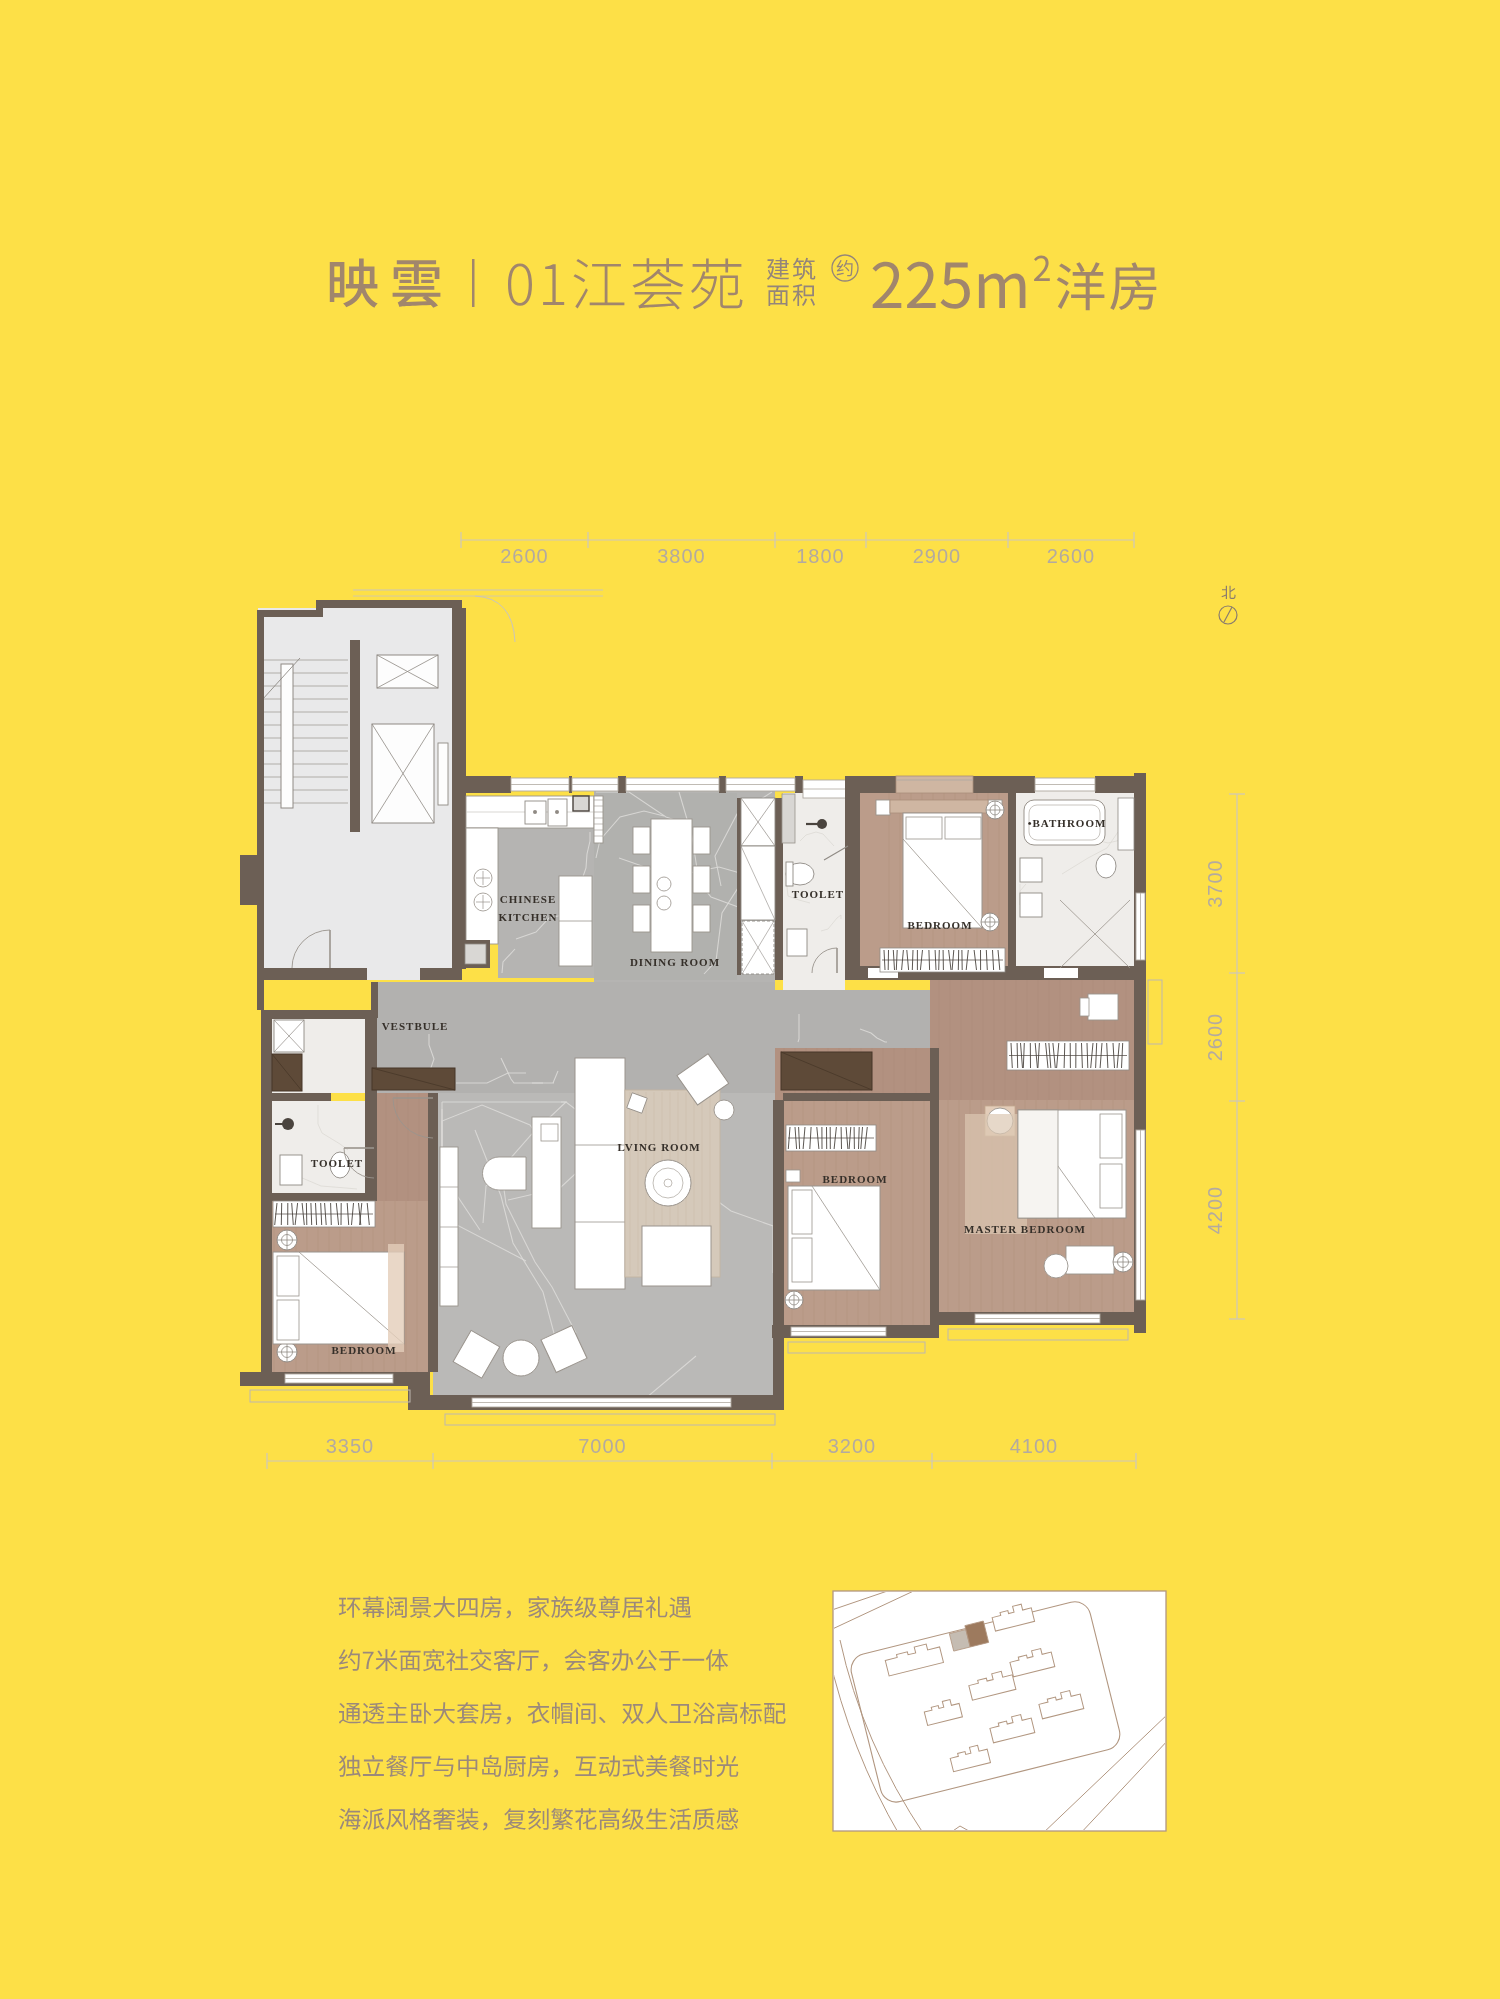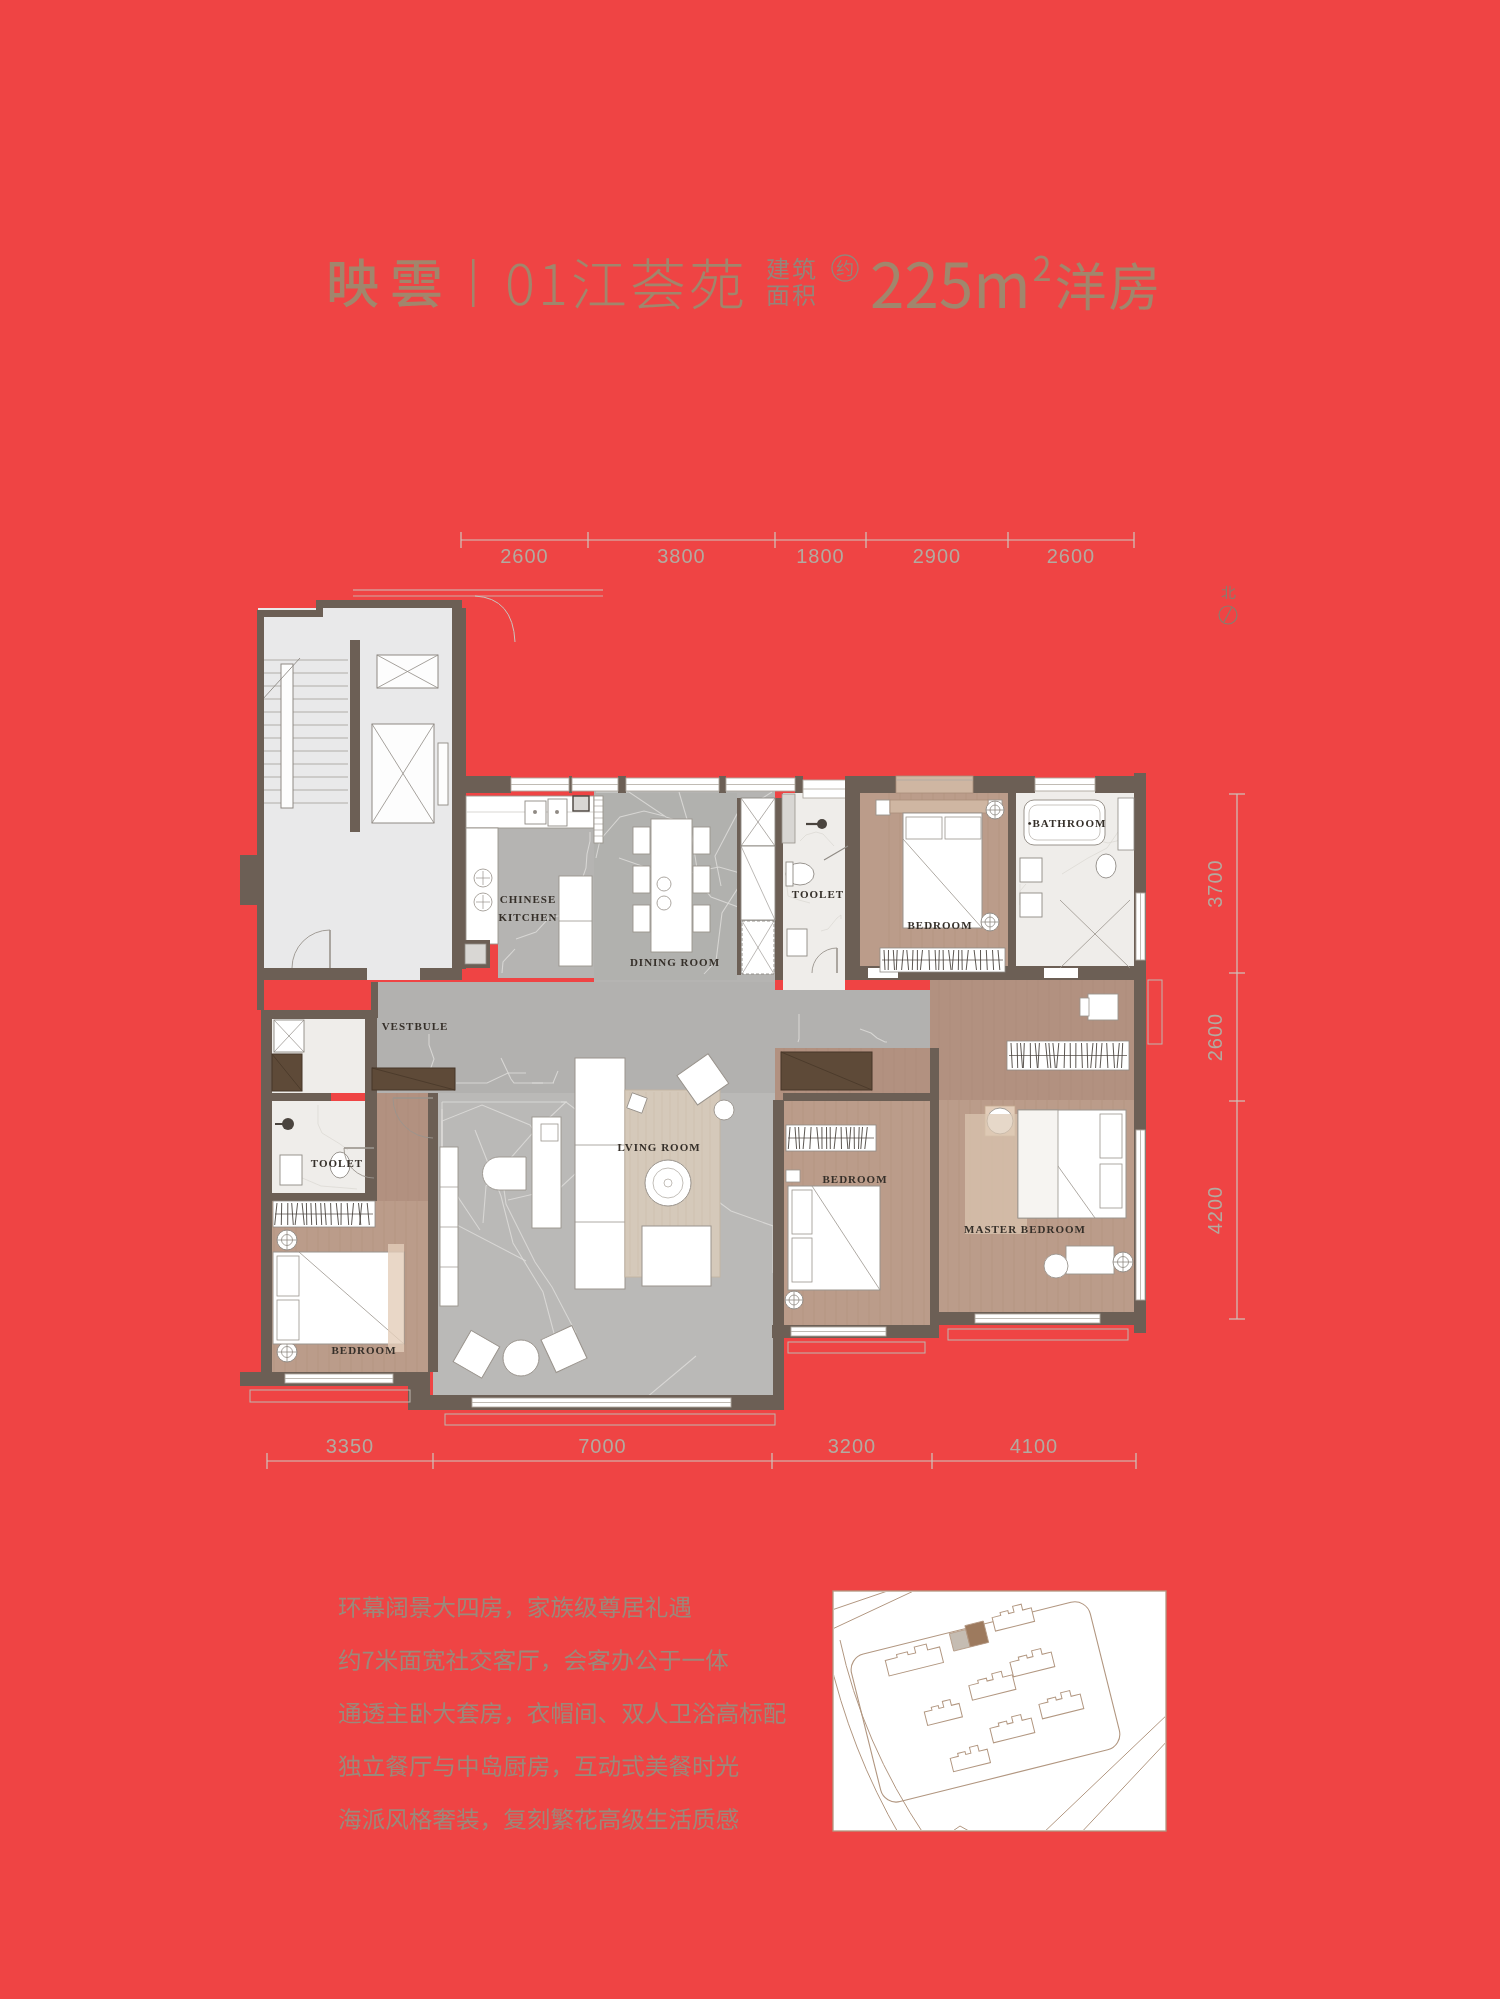--- a/index.html
+++ b/index.html
@@ -1,14 +1,14 @@
 <!DOCTYPE html>
 <html><head><meta charset="utf-8"><style>
 html,body{margin:0;padding:0;background:#ffffff;}
-#page{position:relative;width:1500px;height:1999px;background:#ef4444;overflow:hidden;}
+#page{position:relative;width:1500px;height:1999px;background:#fde047;overflow:hidden;}
 </style></head><body>
 <div id="page">
 <svg width="1500" height="1999" viewBox="0 0 1500 1999">
 <path fill="#a1866c" d="M359.0 258.6V266.5H349.1V283.9H345.9V288.5H358.1C356.5 294.6 352.6 299.8 343.1 303.6C344.2 304.4 345.7 306.3 346.2 307.3C355.3 303.6 359.8 298.4 361.9 292.5C364.5 299.3 368.5 304.6 374.4 307.7C375.1 306.4 376.6 304.5 377.7 303.6C371.5 300.9 367.3 295.4 365.1 288.5H377.4V283.9H374.5V266.5H363.7V258.6ZM353.6 283.9V271.0H359.0V278.9C359.0 280.6 359.0 282.3 358.8 283.9ZM369.8 283.9H363.5C363.6 282.3 363.7 280.6 363.7 278.9V271.0H369.8ZM339.9 281.6V292.9H334.3V281.6ZM339.9 277.2H334.3V266.4H339.9ZM329.8 261.9V301.9H334.3V297.4H344.4V261.9Z M398.8 286.0V289.8H434.3V286.0ZM400.5 273.7V277.1H411.5V273.7ZM399.5 279.8V283.1H411.4V279.8ZM421.2 279.8V283.1H433.6V279.8ZM421.2 273.7V277.1H432.2V273.7ZM399.4 306.9C401.6 306.2 404.6 306.1 430.9 305.0C431.9 306.0 432.7 306.9 433.3 307.7L438.0 305.4C435.8 302.8 431.7 299.3 428.0 296.7H440.4V292.8H392.6V296.7H404.8C403.0 298.7 401.2 300.2 400.5 300.8C399.5 301.6 398.5 302.2 397.7 302.4C398.3 303.6 399.1 305.9 399.4 306.9ZM422.3 297.8C423.8 298.8 425.3 300.0 426.8 301.3L405.9 302.0C407.8 300.4 409.8 298.5 411.6 296.7H424.6ZM393.7 267.3V278.9H398.2V271.1H413.9V284.1H418.8V271.1H434.7V278.9H439.4V267.3H418.8V264.2H436.1V260.2H396.8V264.2H413.9V267.3Z"></path>
 <rect x="472" y="259" width="2.5" height="48" fill="#a1866c"></rect>
 <path fill="#a1866c" d="M520.0 305.7C527.4 305.7 532.0 298.8 532.0 284.4C532.0 270.3 527.4 263.4 520.0 263.4C512.6 263.4 508.0 270.3 508.0 284.4C508.0 298.8 512.6 305.7 520.0 305.7ZM520.0 302.9C514.7 302.9 511.2 296.8 511.2 284.4C511.2 272.3 514.7 266.2 520.0 266.2C525.3 266.2 528.7 272.3 528.7 284.4C528.7 296.8 525.3 302.9 520.0 302.9Z M543.1 305.0H564.2V302.1H555.7V264.2H553.0C551.1 265.3 548.5 266.2 545.2 266.8V269.0H552.4V302.1H543.1Z M576.4 260.9C579.9 262.8 584.2 265.7 586.5 267.6L588.1 265.5C585.9 263.6 581.4 260.9 578.0 259.0ZM573.5 276.2C577.0 278.0 581.5 280.6 583.7 282.3L585.3 280.1C583.0 278.3 578.5 275.8 575.1 274.3ZM575.3 306.5 577.6 308.4C580.9 303.3 585.0 295.9 587.9 290.0L586.0 288.3C582.8 294.6 578.4 302.2 575.3 306.5ZM589.7 302.6V305.3H624.4V302.6H607.5V266.6H620.9V263.9H592.1V266.6H604.7V302.6Z M645.0 283.6V286.2H671.1V283.6ZM666.3 258.3V264.0H649.2V258.3H646.6V264.0H633.1V266.5H646.6V272.2H649.2V266.5H666.3V272.2H669.0V266.5H682.7V264.0H669.0V258.3ZM658.3 268.8C653.3 275.4 643.5 281.5 632.5 285.6C633.1 286.1 634.0 287.2 634.5 287.8C643.8 284.1 652.0 279.2 657.9 273.4C663.0 278.1 672.4 284.1 681.6 287.1C682.1 286.4 682.9 285.3 683.5 284.7C674.1 281.9 664.5 276.3 659.6 271.6L660.9 269.9ZM639.2 308.4C640.8 307.8 643.4 307.7 674.3 305.7C675.7 307.1 676.8 308.5 677.6 309.6L679.8 308.0C677.2 304.7 672.0 299.7 667.6 296.3L665.5 297.8C667.7 299.4 670.0 301.4 672.0 303.4L643.6 305.1C647.4 302.2 651.1 298.5 654.6 294.5H681.4V292.0H634.7V294.5H650.8C647.3 298.6 643.2 302.4 642.0 303.4C640.4 304.6 639.3 305.4 638.3 305.5C638.6 306.3 639.0 307.8 639.2 308.4Z M720.2 275.5V303.2C720.2 307.3 721.5 308.2 726.1 308.2C727.1 308.2 736.1 308.2 737.2 308.2C741.2 308.2 742.1 306.4 742.5 300.1C741.7 300.0 740.6 299.5 740.0 299.0C739.7 304.6 739.3 305.6 737.0 305.6C735.2 305.6 727.6 305.6 726.2 305.6C723.3 305.6 722.8 305.2 722.8 303.2V278.0H735.2V291.8C735.2 292.5 735.1 292.7 734.3 292.7C733.4 292.8 730.9 292.8 727.5 292.7C727.9 293.5 728.3 294.5 728.5 295.3C732.4 295.3 734.8 295.3 736.2 294.8C737.6 294.4 737.9 293.5 737.9 291.8V275.5ZM700.1 288.8C702.9 290.5 706.5 292.8 708.7 294.6C704.9 300.8 699.5 304.6 692.9 306.9C693.3 307.5 694.1 308.6 694.4 309.3C706.2 304.9 714.5 295.8 717.1 276.6L715.5 276.1L715.1 276.2H704.2C704.7 274.8 705.2 273.3 705.6 271.8L703.0 271.2C700.8 279.5 696.5 286.5 691.0 290.9C691.6 291.4 692.5 292.6 692.8 293.1C697.1 289.5 700.6 284.6 703.2 278.7H714.2C713.3 284.1 711.9 288.5 710.0 292.2C707.7 290.7 704.4 288.5 701.7 287.0ZM725.4 258.5V264.1H708.7V258.5H706.1V264.1H692.6V266.7H706.1V272.5H708.7V266.7H725.4V272.5H728.1V266.7H741.4V264.1H728.1V258.5Z"></path>
 <path fill="#94857a" d="M775.5 259.9V261.3H779.9V263.1H773.9V264.5H779.9V266.4H775.3V267.9H779.9V269.7H775.1V271.1H779.9V273.0H774.1V274.4H779.9V276.8H781.6V274.4H788.5V273.0H781.6V271.1H787.6V269.7H781.6V267.9H787.0V264.5H788.7V263.1H787.0V259.9H781.6V257.8H779.9V259.9ZM781.6 264.5H785.4V266.4H781.6ZM781.6 263.1V261.3H785.4V263.1ZM768.3 268.6C768.3 268.3 768.9 268.0 769.2 267.8H772.2C771.9 269.9 771.4 271.8 770.8 273.4C770.2 272.4 769.6 271.2 769.2 269.8L767.9 270.3C768.4 272.2 769.2 273.8 770.1 275.0C769.2 276.6 768.1 277.8 766.9 278.7C767.3 279.0 767.9 279.6 768.2 279.9C769.4 279.0 770.4 277.8 771.2 276.3C773.8 278.7 777.3 279.3 781.7 279.3H788.4C788.5 278.8 788.8 278.0 789.1 277.7C787.9 277.7 782.7 277.7 781.7 277.7C777.6 277.7 774.3 277.2 772.0 274.8C773.0 272.6 773.7 269.8 774.0 266.4L773.0 266.2L772.7 266.2H770.6C771.8 264.4 773.0 262.1 774.1 259.8L773.0 259.1L772.4 259.3H767.5V260.9H771.7C770.7 263.1 769.5 265.0 769.1 265.6C768.6 266.4 768.0 267.0 767.6 267.1C767.8 267.5 768.2 268.2 768.3 268.6Z M805.0 270.8C806.4 272.1 807.8 273.9 808.5 275.1L809.9 274.1C809.3 272.9 807.7 271.2 806.4 270.0ZM793.0 275.0 793.4 276.7C795.8 276.2 799.0 275.4 802.1 274.7L802.0 273.1L798.6 273.8V267.7H801.9V266.1H793.5V267.7H796.9V274.2ZM803.1 265.8V271.1C803.1 273.7 802.6 276.6 798.8 278.6C799.2 278.8 799.8 279.5 800.1 279.9C804.1 277.7 804.9 274.1 804.9 271.2V267.4H810.1V276.6C810.1 278.3 810.2 278.7 810.6 279.0C811.0 279.3 811.5 279.4 812.0 279.4C812.3 279.4 812.9 279.4 813.2 279.4C813.6 279.4 814.1 279.4 814.4 279.2C814.7 279.1 814.9 278.8 815.1 278.5C815.2 278.1 815.3 277.2 815.3 276.3C814.8 276.2 814.3 275.9 813.9 275.6C813.9 276.4 813.9 277.1 813.8 277.4C813.8 277.6 813.7 277.8 813.6 277.8C813.5 277.9 813.2 277.9 813.1 277.9C812.9 277.9 812.5 277.9 812.4 277.9C812.2 277.9 812.1 277.9 812.0 277.8C811.9 277.7 811.9 277.3 811.9 276.8V265.8ZM796.9 257.7C796.1 260.4 794.6 263.0 792.8 264.7C793.3 264.9 794.0 265.4 794.4 265.7C795.3 264.7 796.2 263.4 797.0 261.9H798.3C798.9 263.1 799.5 264.5 799.7 265.4L801.3 264.8C801.1 264.1 800.6 263.0 800.1 261.9H803.8V260.4H797.8C798.1 259.6 798.4 258.9 798.6 258.1ZM806.2 257.8C805.6 260.4 804.5 262.8 802.9 264.4C803.4 264.7 804.1 265.2 804.5 265.4C805.2 264.5 806.0 263.3 806.6 261.9H808.3C809.1 263.1 809.9 264.5 810.3 265.4L811.9 264.7C811.6 264.0 810.9 262.9 810.3 261.9H814.6V260.4H807.3C807.6 259.7 807.8 258.9 808.0 258.2Z"></path>
 <path fill="#94857a" d="M775.3 296.0H780.4V298.7H775.3ZM775.3 294.5V291.9H780.4V294.5ZM775.3 300.2H780.4V303.0H775.3ZM767.4 285.4V287.2H776.7C776.5 288.1 776.2 289.3 776.0 290.2H768.5V305.9H770.2V304.6H785.7V305.9H787.5V290.2H777.8L778.8 287.2H788.7V285.4ZM770.2 303.0V291.9H773.7V303.0ZM785.7 303.0H782.1V291.9H785.7Z M810.2 299.1C811.5 301.2 812.8 304.0 813.3 305.7L815.0 305.0C814.5 303.3 813.1 300.5 811.8 298.5ZM805.3 298.5C804.6 301.0 803.4 303.3 801.9 304.9C802.3 305.1 803.1 305.6 803.4 305.9C805.0 304.2 806.3 301.6 807.1 298.9ZM805.3 287.3H812.2V294.4H805.3ZM803.6 285.5V296.2H814.0V285.5ZM801.5 284.1C799.5 284.9 795.9 285.6 792.8 286.0C793.1 286.4 793.3 287.0 793.4 287.4C794.6 287.3 796.0 287.1 797.4 286.8V290.7H793.1V292.4H797.1C796.1 295.2 794.4 298.3 792.8 300.0C793.1 300.4 793.6 301.2 793.8 301.7C795.0 300.2 796.3 297.8 797.4 295.3V305.9H799.1V294.8C800.0 296.1 801.2 297.9 801.6 298.7L802.7 297.2C802.2 296.5 799.8 293.7 799.1 292.9V292.4H802.9V290.7H799.1V286.5C800.4 286.2 801.6 285.9 802.6 285.5Z"></path>
 <circle cx="845" cy="268" r="13" fill="none" stroke="#94857a" stroke-width="1.3"></circle>
 <path fill="#94857a" d="M836.7 274.0 836.9 275.4C838.8 275.0 841.3 274.5 843.7 274.0L843.6 272.8C841.1 273.3 838.4 273.8 836.7 274.0ZM845.0 267.5C846.3 268.7 847.8 270.4 848.4 271.5L849.4 270.6C848.8 269.5 847.2 267.9 845.9 266.8ZM837.1 267.4C837.4 267.2 837.8 267.1 840.2 266.9C839.3 268.0 838.6 268.9 838.2 269.3C837.6 269.9 837.2 270.4 836.8 270.5C837.0 270.8 837.2 271.4 837.2 271.7C837.6 271.5 838.3 271.3 843.4 270.5C843.4 270.2 843.4 269.7 843.4 269.3L839.1 269.9C840.6 268.4 842.1 266.4 843.3 264.4L842.2 263.7C841.9 264.4 841.4 265.0 841.0 265.7L838.5 265.9C839.7 264.4 840.8 262.4 841.7 260.5L840.4 260.0C839.6 262.1 838.2 264.4 837.7 265.0C837.3 265.6 837.0 266.0 836.6 266.1C836.8 266.4 837.0 267.1 837.1 267.4ZM846.2 259.9C845.6 262.3 844.6 264.8 843.4 266.3C843.7 266.5 844.2 266.9 844.5 267.1C845.0 266.4 845.5 265.5 846.0 264.5H851.3C851.1 271.5 850.8 274.2 850.3 274.8C850.1 275.1 849.9 275.1 849.6 275.1C849.1 275.1 848.1 275.1 847.0 275.0C847.2 275.4 847.4 275.9 847.4 276.3C848.4 276.4 849.4 276.4 850.0 276.3C850.7 276.3 851.1 276.1 851.5 275.6C852.1 274.7 852.4 272.0 852.6 263.9C852.6 263.7 852.6 263.2 852.6 263.2H846.5C846.9 262.2 847.2 261.2 847.5 260.1Z"></path>

